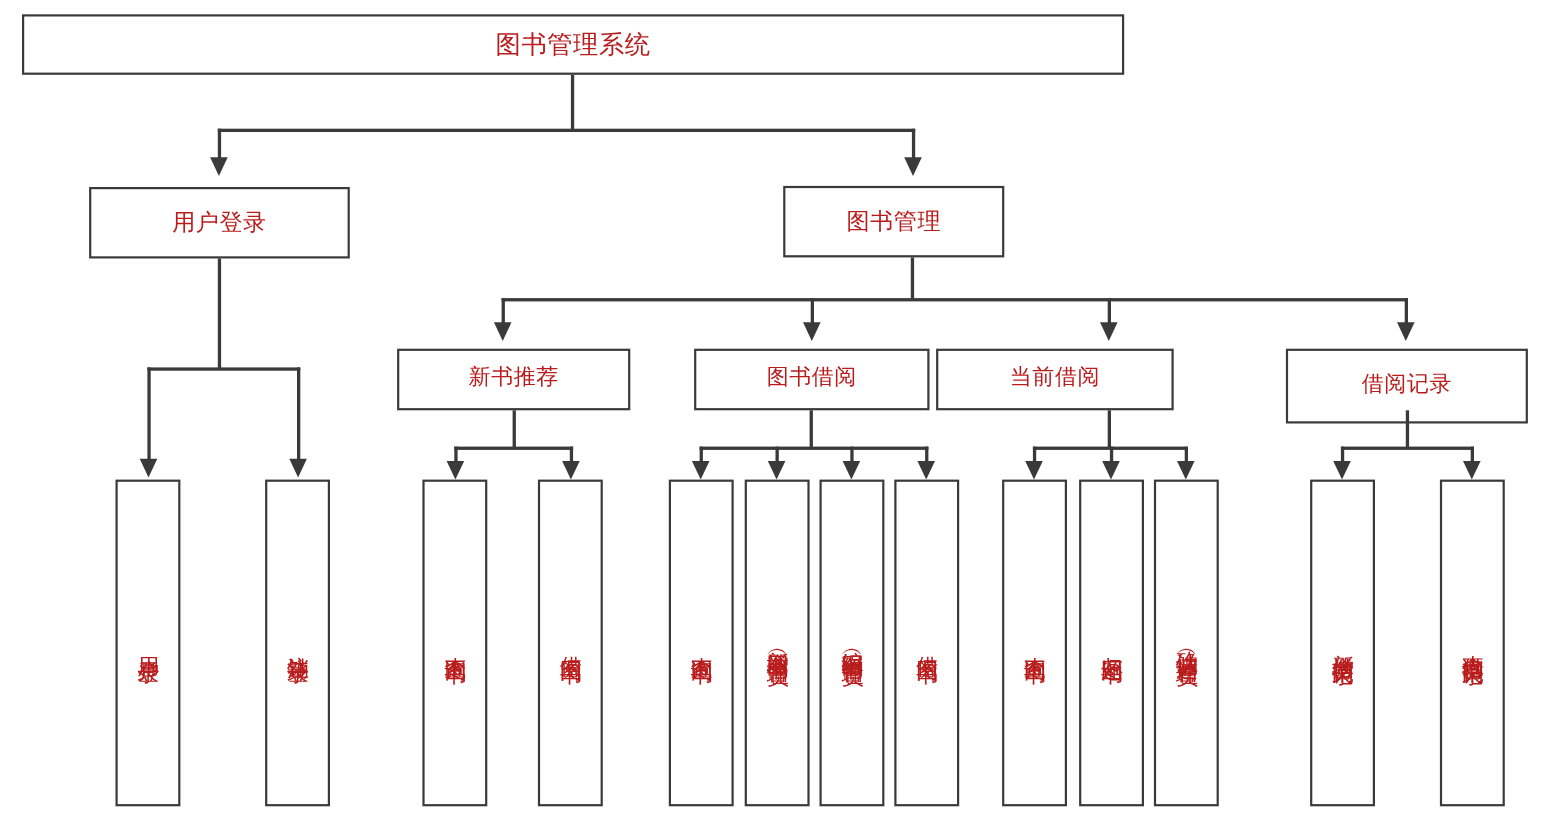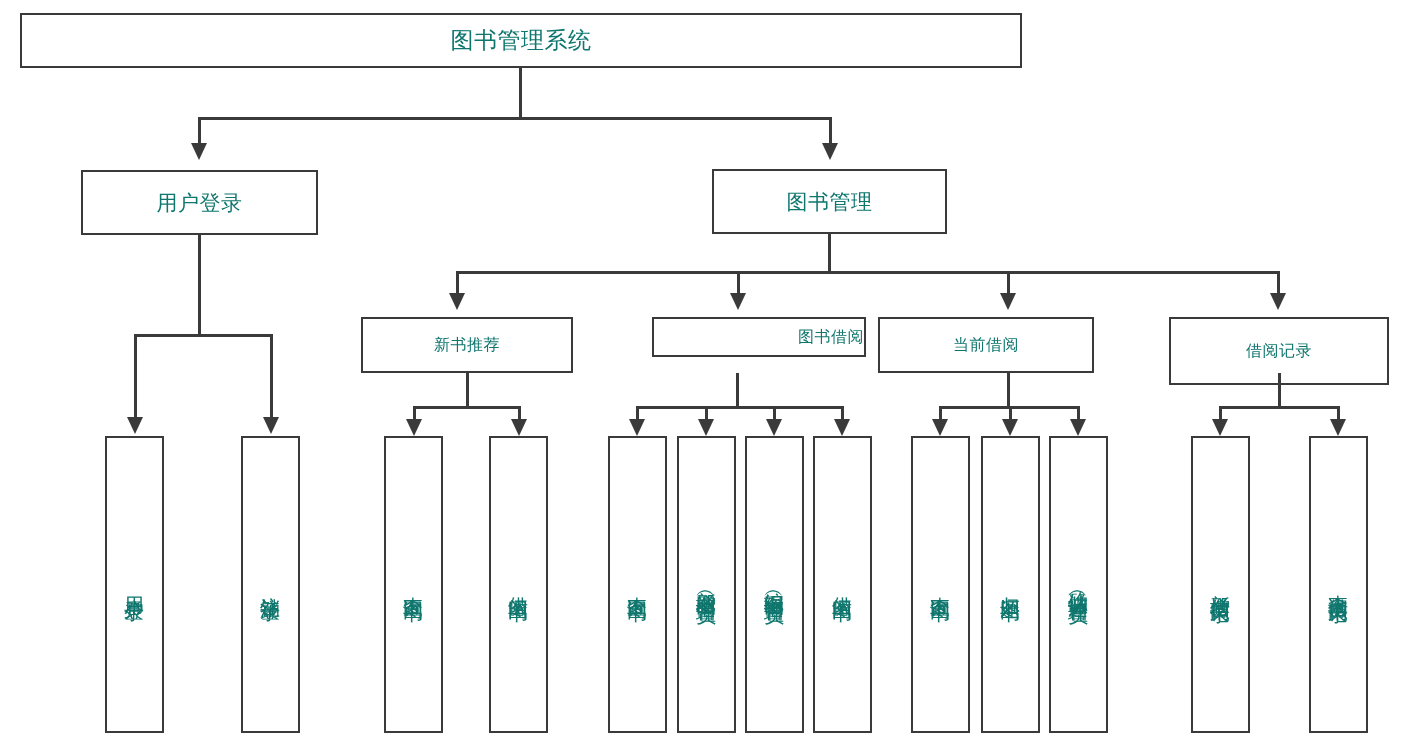--- a/index.html
+++ b/index.html
@@ -21,30 +21,30 @@
   
   .node {
     position: absolute;
     box-sizing: border-box;
     background: #ffffff;
     border: 2px solid #3a3a3a;
     display: flex;
     align-items: center;
     justify-content: center;
     text-align: center;
-    color: #0f766e;
+    color: #b91c1c;
   }
   .node .lbl {
     display: block;
     line-height: 1.22;
     letter-spacing: 0.5px;
   }
   .node.root .lbl   { font-size: 23px; }
   .node.lvl2 .lbl   { font-size: 21px; }
-  .node.lvl3 .lbl   { font-size: 16px; }
+  .node.lvl3 .lbl   { font-size: 20px; font-family: Liberation Mono, monospace; }
 
   
   .node.leaf {
     align-items: center;
     justify-content: center;
   }
   .node.leaf .lbl {
     writing-mode: vertical-rl;
     text-orientation: upright;
     font-size: 20px;
@@ -96,21 +96,21 @@
   <div class="hline" style="left:198px; top:117px; width:634px;"></div>
 
   <div class="vline" style="left:198px; top:117px; height:28px;"></div>
   <div class="arrow" style="left:191px; top:143px;"></div>
   <div class="vline" style="left:829px; top:117px; height:28px;"></div>
   <div class="arrow" style="left:822px; top:143px;"></div>
 
   <div class="node lvl2" style="left:81px; top:170px; width:237px; height:65px;">
     <span class="lbl">用户登录</span>
   </div>
-  <div class="node lvl2" style="left:712px; top:169px; width:235px; height:65px;">
+  <div class="node lvl2" style="left:712px; top:169px; width:201px; height:65px;font-family:Liberation Serif, serif;">
     <span class="lbl">图书管理</span>
   </div>
 
   <div class="vline" style="left:198px; top:235px; height:100px;"></div>
   <div class="hline" style="left:134px; top:334px; width:139px;"></div>
   <div class="vline" style="left:134px; top:334px; height:85px;"></div>
   <div class="arrow" style="left:127px; top:417px;"></div>
   <div class="vline" style="left:270px; top:334px; height:85px;"></div>
   <div class="arrow" style="left:263px; top:417px;"></div>
 
@@ -121,24 +121,24 @@
   <div class="vline" style="left:737px; top:271px; height:24px;"></div>
   <div class="arrow" style="left:730px; top:293px;"></div>
   <div class="vline" style="left:1007px; top:271px; height:24px;"></div>
   <div class="arrow" style="left:1000px; top:293px;"></div>
   <div class="vline" style="left:1277px; top:271px; height:24px;"></div>
   <div class="arrow" style="left:1270px; top:293px;"></div>
 
   <div class="node lvl3" style="left:361px; top:317px; width:212px; height:56px;">
     <span class="lbl">新书推荐</span>
   </div>
-  <div class="node lvl3" style="left:652px; top:317px; width:214px; height:40px;justify-content:flex-end;">
+  <div class="node lvl3" style="left:631px; top:317px; width:214px; height:56px;">
     <span class="lbl">图书借阅</span>
   </div>
-  <div class="node lvl3" style="left:878px; top:317px; width:216px; height:56px;">
+  <div class="node lvl3" style="left:851px; top:317px; width:216px; height:56px;">
     <span class="lbl">当前借阅</span>
   </div>
   <div class="node lvl3" style="left:1169px; top:317px; width:220px; height:68px;">
     <span class="lbl">借阅记录</span>
   </div>
 
   <div class="vline" style="left:466px; top:373px; height:35px;"></div>
   <div class="hline" style="left:413px; top:406px; width:108px;"></div>
   <div class="vline" style="left:413px; top:406px; height:14px;"></div>
   <div class="arrow" style="left:406px; top:419px;"></div>

